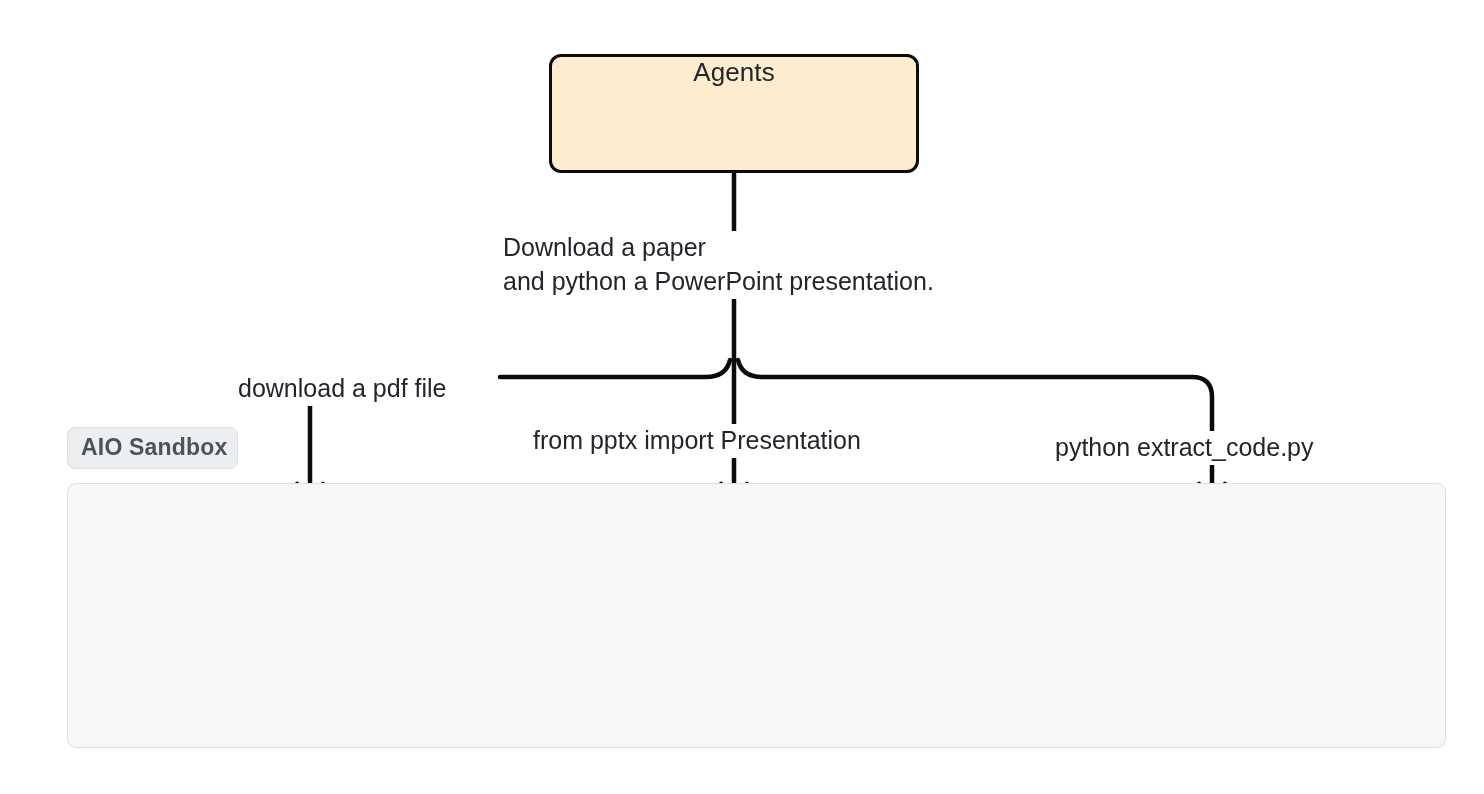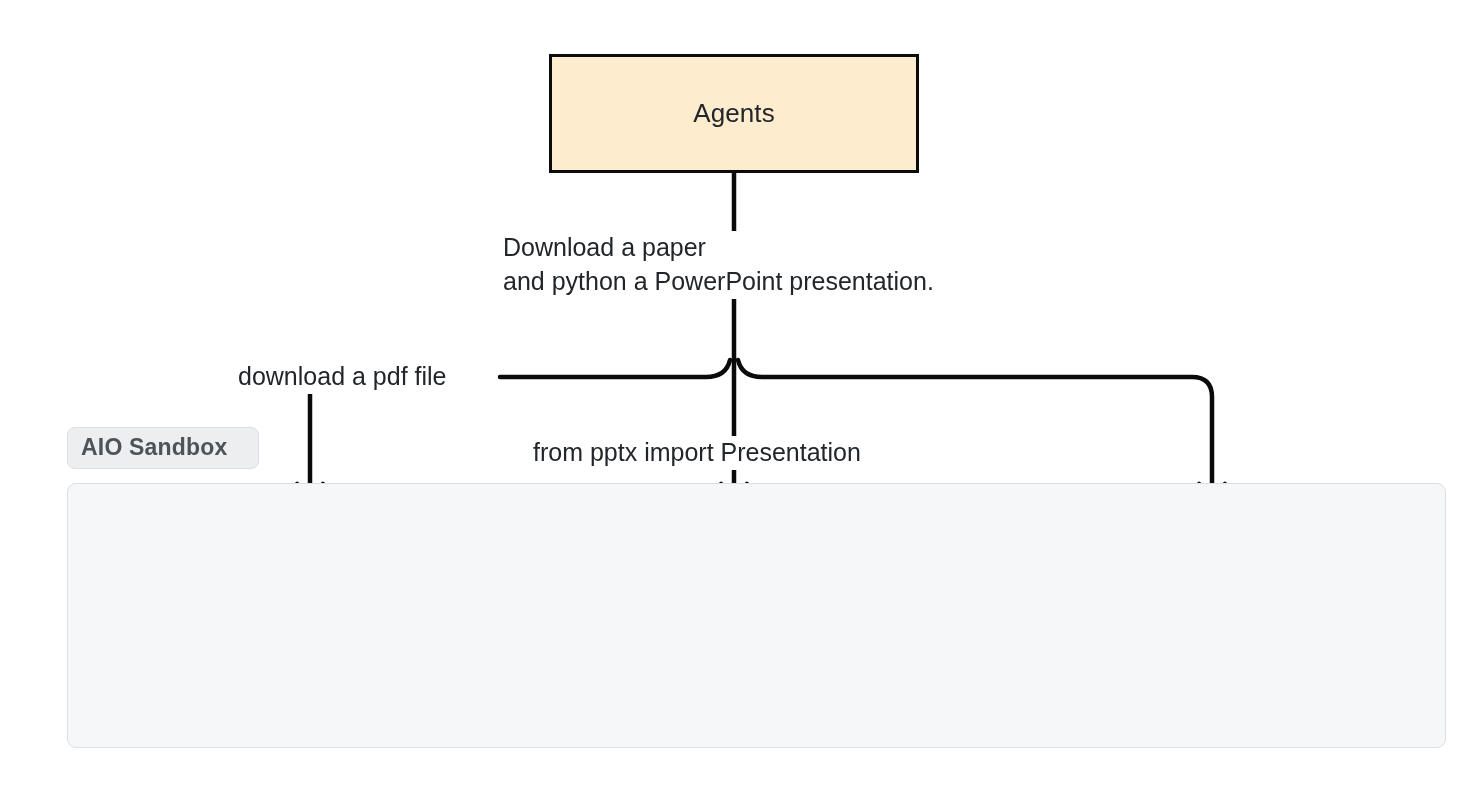--- a/index.html
+++ b/index.html
@@ -23,24 +23,24 @@
     left: 0;
     top: 0;
     width: 1484px;
     height: 794px;
     pointer-events: none;
   }
   .node {
     position: absolute;
     box-sizing: border-box;
     display: flex;
-    align-items: center;
+    align-items: flex-start;
     justify-content: center;
     border: 3px solid #0b0b0b;
-    border-radius: 0;
+    border-radius: 12px;
     font-size: 26px;
     font-weight: 400;
     color: #22262b;
     letter-spacing: 0.1px;
     text-align: center;
     line-height: 1.2;
   }
   #node-agents {
     left: 549px;
     top: 54px;
@@ -56,21 +56,21 @@
     height: 265px;
     box-sizing: border-box;
     background: #f6f7f8;
     border: 1.5px solid #dcdfe3;
     border-radius: 9px;
   }
   #sandbox-badge {
     position: absolute;
     left: 67px;
     top: 427px;
-    padding: 6px 30px 7px 13px;
+    padding: 6px 9px 7px 13px;
     box-sizing: border-box;
     background: #eceef0;
     border: 1.5px solid #dcdfe3;
     border-radius: 8px;
     font-size: 23px;
     font-weight: 700;
     color: #4c5359;
     letter-spacing: 0.2px;
   }
   .edge-label {
@@ -85,25 +85,25 @@
   }
   #label-task {
     left: 499px;
     top: 231px;
     width: 470px;
     padding: 0 4px;
     text-align: left;
   }
   #label-download-pdf {
     left: 233px;
-    top: 360px;
+    top: 372px;
   }
   #label-pptx-import {
     left: 528px;
-    top: 436px;
+    top: 424px;
   }
   #label-python-extract {
     left: 1050px;
     top: 431px;
   }
 </style>
 </head>
 <body>
 
 <div id="canvas">
@@ -128,20 +128,21 @@
 
   <div class="edge-label" id="label-task">
     <div>Download a paper</div>
     <div>and python a PowerPoint presentation.</div>
   </div>
 
   <div class="edge-label" id="label-download-pdf">download a pdf file</div>
 
   <div class="edge-label" id="label-pptx-import">from pptx import Presentation</div>
 
+  <div class="edge-label" id="label-python-extract">python extract_code.py</div>
 
   <div id="sandbox-badge">AIO Sandbox</div>
 
   <div id="sandbox-container">
 
     
 
     
 
     

